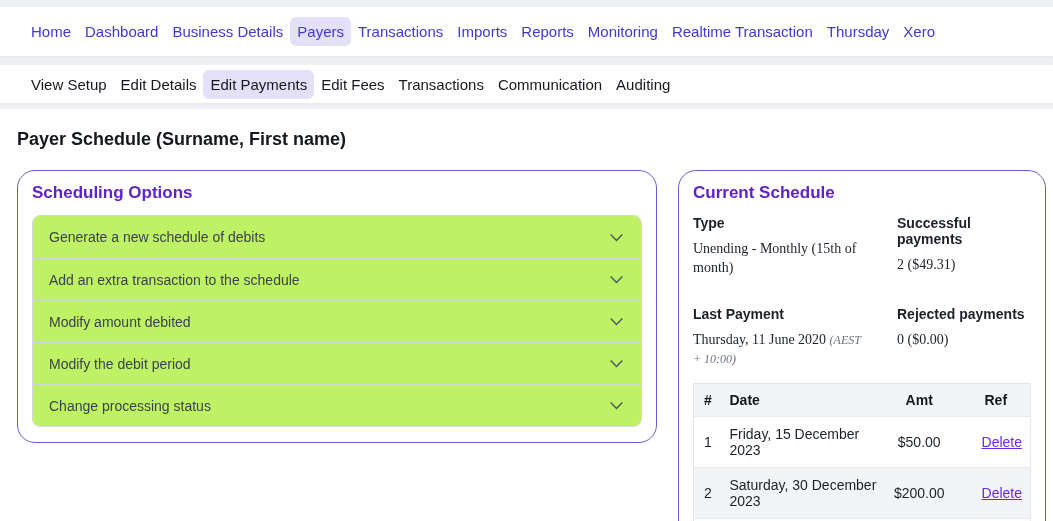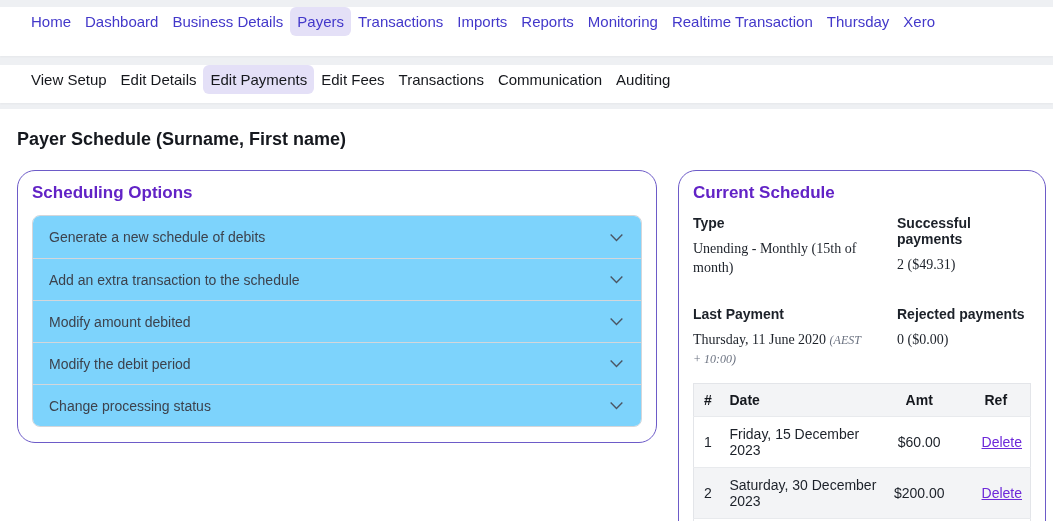--- a/index.html
+++ b/index.html
@@ -9,21 +9,21 @@
     background: var(--page-bg, #eef0f3);
     color: var(--text, #1f2430);
     overflow: hidden;
     position: relative;
   }
 
   
   .bar {
     background: #fff;
     display: flex;
-    align-items: flex-start;
+    align-items: center;
     padding-left: 24px;
     box-shadow: 0 1px 2px rgba(0,0,0,0.04);
   }
   .topbar { margin-top: 7px; height: 49px; }
   .subbar { margin-top: 9px; height: 38px; }
   .nav-link {
     display: inline-block;
     padding: 6px 7px;
     border-radius: 6px;
     font-size: 15px;
@@ -70,21 +70,21 @@
     border-radius: 8px;
     overflow: hidden;
   }
   .acc-item {
     height: 42px;
     display: flex;
     align-items: center;
     justify-content: space-between;
     padding: 0 16px;
     cursor: pointer;
-    background: #7dd3fc;
+    background: #bef264;
   }
   .acc-item + .acc-item { border-top: 1px solid #d4d6da; }
   .acc-label { font-size: 14px; color: #3c424d; }
   .chev { color: #4b5563; flex: 0 0 auto; }
 
   
   .stats {
     display: grid;
     grid-template-columns: 176px 1fr;
     column-gap: 8px;
@@ -252,21 +252,21 @@
             <th>Date</th>
             <th class="col-amt">Amt</th>
             <th class="col-ref">Ref</th>
           </tr>
         </thead>
         <tbody>
 
             <tr>
               <td class="col-num">1</td>
               <td>Friday, 15 December 2023</td>
-              <td class="col-amt">$60.00</td>
+              <td class="col-amt">$50.00</td>
               <td class="col-ref"><a class="delete-link">Delete</a></td>
             </tr>
 
             <tr>
               <td class="col-num">2</td>
               <td>Saturday, 30 December 2023</td>
               <td class="col-amt">$200.00</td>
               <td class="col-ref"><a class="delete-link">Delete</a></td>
             </tr>
 

